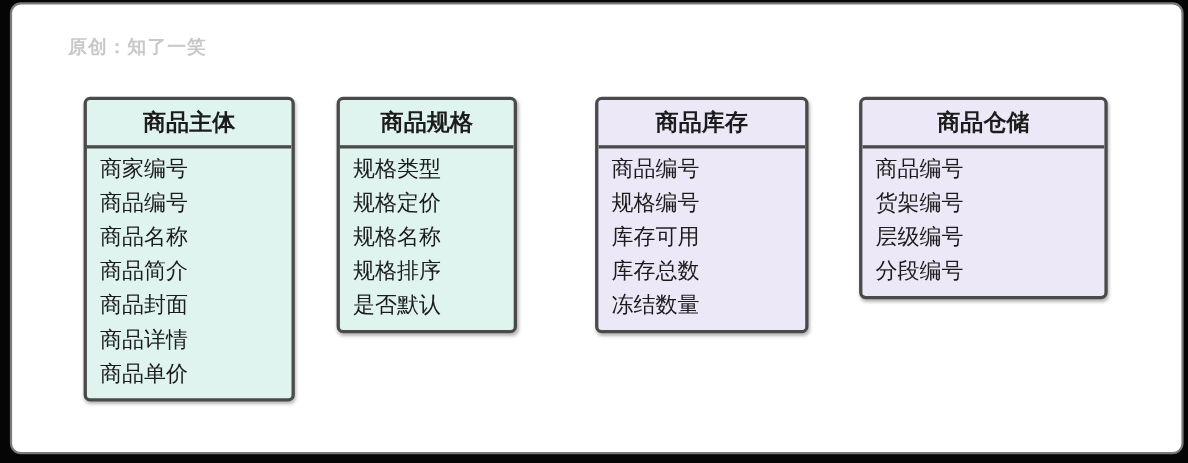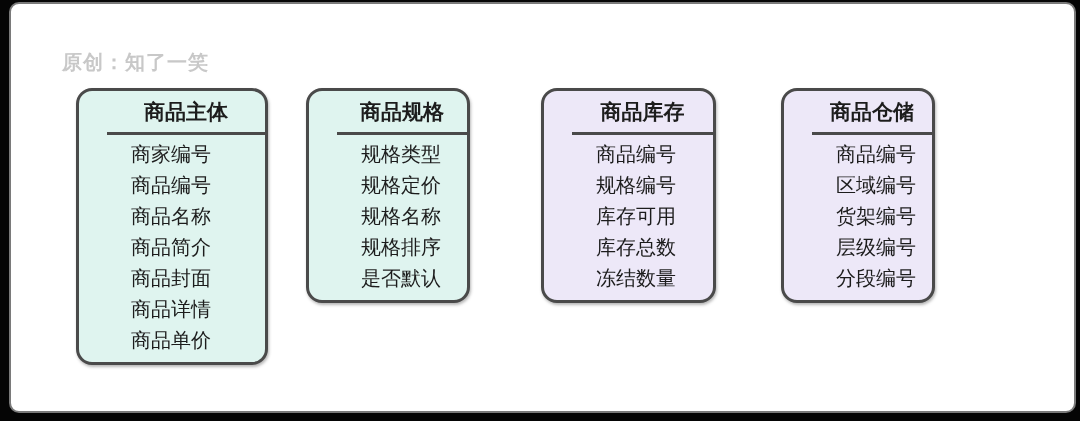--- a/index.html
+++ b/index.html
@@ -21,42 +21,41 @@
     right: 4px;
     bottom: 8px;
     background: #ffffff;
     border: 2px solid #7a7a7a;
     border-radius: 10px;
     box-sizing: border-box;
   }
   .watermark {
     position: absolute;
     left: 62px;
-    top: 49px;
-    font-size: 20px;
+    top: 31px;
+    font-size: 17px;
     font-weight: 700;
     letter-spacing: 1px;
     color: var(--watermark, #c8c8c8);
     z-index: 2;
     white-space: nowrap;
   }
   .canvas {
     position: absolute;
     inset: 0;
     z-index: 1;
   }
   .entity {
     position: absolute;
     box-sizing: border-box;
     border: 3px solid var(--border, #4a4a4a);
-    border-radius: 16px;
+    border-radius: 6px;
     overflow: hidden;
     color: var(--text, #1c1c1c);
     box-shadow: 1px 2px 3px rgba(50, 50, 50, 0.35);
-    padding-left: 28px;
   }
   .theme-green  { background: var(--green, #dff4ef); }
   .theme-purple { background: var(--purple, #ede8f8); }
   .entity-header {
     height: 41px;
     line-height: 41px;
     text-align: center;
     font-size: 21px;
     font-weight: 700;
     border-bottom: 3px solid var(--border, #4a4a4a);
@@ -64,21 +63,20 @@
   .entity-body {
     padding: 4px 0 6px;
   }
   .entity-field {
     height: 31px;
     line-height: 31px;
     padding-left: 12px;
     font-size: 20px;
     font-weight: 500;
     white-space: nowrap;
-    margin-left: 12px;
   }
 </style>
 </head>
 <body style="--green: #dff4ef; --purple: #ede8f8; --border: #4a4a4a; --text: #1c1c1c; --watermark: #c8c8c8;">
 
 <div class="panel"></div>
 
 <div class="watermark">原创：知了一笑</div>
 
 <div class="canvas">
@@ -100,35 +98,34 @@
     <div class="entity-header">商品规格</div>
     <div class="entity-body">
         <div class="entity-field">规格类型</div>
         <div class="entity-field">规格定价</div>
         <div class="entity-field">规格名称</div>
         <div class="entity-field">规格排序</div>
         <div class="entity-field">是否默认</div>
       </div>
   </div>
 
-  <div class="entity theme-purple" style="left:541px; top:88px; width:175px;">
+  <div class="entity theme-purple" style="left:541px; top:88px; width:194px;">
     <div class="entity-header">商品库存</div>
     <div class="entity-body">
         <div class="entity-field">商品编号</div>
         <div class="entity-field">规格编号</div>
         <div class="entity-field">库存可用</div>
         <div class="entity-field">库存总数</div>
         <div class="entity-field">冻结数量</div>
       </div>
   </div>
 
-  <div class="entity theme-purple" style="left:781px; top:88px; width:154px;">
+  <div class="entity theme-purple" style="left:781px; top:88px; width:226px;">
     <div class="entity-header">商品仓储</div>
     <div class="entity-body">
         <div class="entity-field">商品编号</div>
-        <div class="entity-field">区域编号</div>
         <div class="entity-field">货架编号</div>
         <div class="entity-field">层级编号</div>
         <div class="entity-field">分段编号</div>
       </div>
   </div>
 
 </div>
 
 </body></html>

